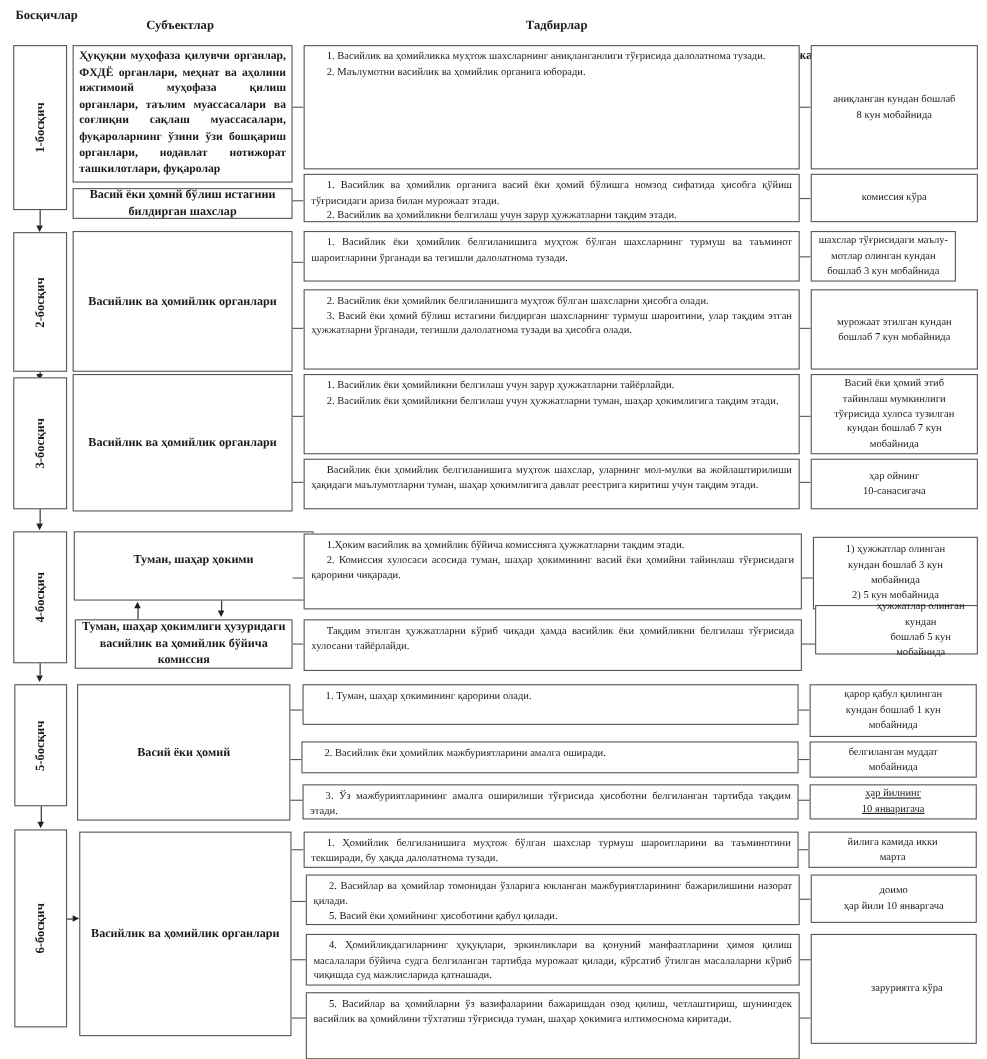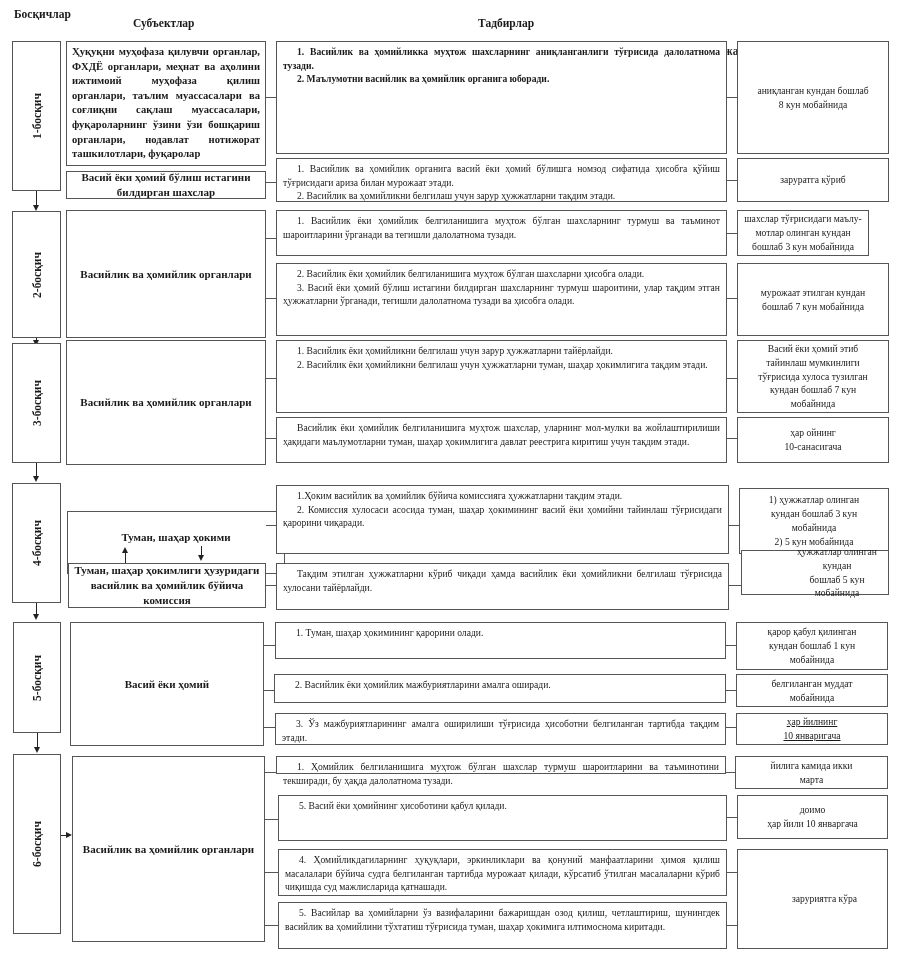--- a/index.html
+++ b/index.html
@@ -31,35 +31,35 @@
 <div class="hdr" style="left:478px;top:17px;">Тадбирлар</div>
 <div class="hdr" style="left:711px;top:17px;margin-top:28px;">Бажариш муддатлари</div>
 
 <div class="box stage" style="left:12px;top:41px;width:49px;height:150px;">
   <span>1-босқич</span>
 </div>
 <div class="box subj justify" style="left:66px;top:41px;width:200px;height:125px;">Ҳуқуқни муҳофаза қилувчи органлар, ФХДЁ органлари, меҳнат ва аҳолини ижтимоий муҳофаза қилиш органлари, таълим муассасалари ва соғлиқни сақлаш муассасалари, фуқароларнинг ўзини ўзи бошқариш органлари, нодавлат нотижорат ташкилотлари, фуқаролар</div>
 <div class="box subj" style="left:66px;top:171px;width:200px;height:28px;">Васий ёки ҳомий бўлиш истагини билдирган шахслар</div>
 
 <div class="hl" style="left:266px;top:97px;width:10px;"></div>
-<div class="box act" style="left:276px;top:41px;width:451px;height:113px;font-weight:bold;">
+<div class="box act" style="left:276px;top:41px;width:451px;height:113px;">
   <p>1. Васийлик ва ҳомийликка муҳтож шахсларнинг аниқланганлиги тўғрисида далолатнома тузади.</p>
   <p>2. Маълумотни васийлик ва ҳомийлик органига юборади.</p>
 </div>
 <div class="hl" style="left:727px;top:97px;width:10px;"></div>
 <div class="box dl" style="left:737px;top:41px;width:152px;height:113px;">аниқланган кундан бошлаб
 8 кун мобайнида</div>
 
 <div class="hl" style="left:266px;top:182px;width:10px;"></div>
 <div class="box act" style="left:276px;top:158px;width:451px;height:44px;">
   <p>1. Васийлик ва ҳомийлик органига васий ёки ҳомий бўлишга номзод сифатида ҳисобга қўйиш тўғрисидаги ариза билан мурожаат этади.</p>
   <p>2. Васийлик ва ҳомийликни белгилаш учун зарур ҳужжатларни тақдим этади.</p>
 </div>
 <div class="hl" style="left:727px;top:180px;width:10px;"></div>
-<div class="box dl" style="left:737px;top:158px;width:152px;height:44px;">заруратга кўриб</div>
+<div class="box dl" style="left:737px;top:158px;width:152px;height:44px;">комиссия кўра</div>
 
 <div class="vlk" style="left:36px;top:191px;height:14px;"></div>
 <div class="arr-d" style="left:33px;top:205px;"></div>
 
 <div class="box stage" style="left:12px;top:211px;width:49px;height:127px;">
   <span>2-босқич</span>
 </div>
 <div class="box subj" style="left:66px;top:210px;width:200px;height:128px;">Васийлик ва ҳомийлик органлари</div>
 
 <div class="hl" style="left:266px;top:238px;width:10px;"></div>
@@ -107,21 +107,21 @@
 <div class="hl" style="left:727px;top:438px;width:10px;"></div>
 <div class="box dl" style="left:737px;top:417px;width:152px;height:46px;">ҳар ойнинг
 10-санасигача</div>
 
 <div class="vlk" style="left:36px;top:463px;height:13px;"></div>
 <div class="arr-d" style="left:33px;top:476px;"></div>
 
 <div class="box stage" style="left:12px;top:483px;width:49px;height:120px;">
   <span>4-босқич</span>
 </div>
-<div class="box subj" style="left:67px;top:511px;width:218px;height:63px;align-items:flex-start;padding-top:18px;">Туман, шаҳар ҳокими</div>
+<div class="box subj" style="left:67px;top:483px;width:218px;height:63px;align-items:flex-start;padding-top:18px;">Туман, шаҳар ҳокими</div>
 
 <div class="vlk" style="left:125px;top:552px;height:11px;"></div>
 <div class="arr-u" style="left:122px;top:547px;"></div>
 <div class="vlk" style="left:201px;top:546px;height:10px;"></div>
 <div class="arr-d" style="left:198px;top:555px;"></div>
 <div class="box subj" style="left:68px;top:563px;width:198px;height:45px;">Туман, шаҳар ҳокимлиги ҳузуридаги васийлик ва ҳомийлик бўйича комиссия</div>
 
 <div class="hl" style="left:266px;top:525px;width:10px;"></div>
 <div class="box act" style="left:276px;top:485px;width:453px;height:69px;">
   <p>1.Ҳоким васийлик ва ҳомийлик бўйича комиссияга ҳужжатларни тақдим этади.</p>
@@ -178,39 +178,40 @@
 <div class="arr-d" style="left:34px;top:747px;"></div>
 
 <div class="box stage" style="left:13px;top:754px;width:48px;height:180px;">
   <span>6-босқич</span>
 </div>
 <div class="hlk" style="left:61px;top:835px;width:5px;"></div>
 <div class="arr-r" style="left:66px;top:832px;"></div>
 <div class="box subj" style="left:72px;top:756px;width:193px;height:186px;">Васийлик ва ҳомийлик органлари</div>
 
 <div class="hl" style="left:265px;top:772px;width:11px;"></div>
-<div class="box act" style="left:276px;top:756px;width:450px;height:18px;">
+<div class="box act" style="left:276px;top:756px;width:450px;height:33px;">
   <p>1. Ҳомийлик белгиланишига муҳтож бўлган шахслар турмуш шароитларини ва таъминотини текширади, бу ҳақда далолатнома тузади.</p>
 </div>
 <div class="hl" style="left:726px;top:772px;width:9px;"></div>
 <div class="box dl" style="left:735px;top:756px;width:153px;height:33px;">йилига камида икки
 марта</div>
 
 <div class="hl" style="left:265px;top:819px;width:13px;"></div>
 <div class="box act" style="left:278px;top:795px;width:449px;height:46px;">
+  <p>2. Васийлар ва ҳомийлар томонидан ўзларига юкланган мажбуриятларининг бажарилишини назорат қилади.</p>
   <p>5. Васий ёки ҳомийнинг ҳисоботини қабул қилади.</p>
 </div>
 <div class="hl" style="left:727px;top:817px;width:10px;"></div>
 <div class="box dl" style="left:737px;top:795px;width:151px;height:44px;">доимо
 ҳар йили 10 январгача</div>
 
 <div class="hl" style="left:265px;top:872px;width:13px;"></div>
 <div class="box act" style="left:278px;top:849px;width:449px;height:47px;">
   <p>4. Ҳомийликдагиларнинг ҳуқуқлари, эркинликлари ва қонуний манфаатларини ҳимоя қилиш масалалари бўйича судга белгиланган тартибда мурожаат қилади, кўрсатиб ўтилган масалаларни кўриб чиқишда суд мажлисларида қатнашади.</p>
 </div>
 <div class="hl" style="left:727px;top:872px;width:10px;"></div>
 
 <div class="hl" style="left:265px;top:925px;width:13px;"></div>
-<div class="box act" style="left:278px;top:902px;width:449px;height:47px;">
+<div class="box act" style="left:278px;top:902px;width:449px;height:61px;">
   <p>5. Васийлар ва ҳомийларни ўз вазифаларини бажаришдан озод қилиш, четлаштириш, шунингдек васийлик ва ҳомийлини тўхтатиш тўғрисида туман, шаҳар ҳокимига илтимоснома киритади.</p>
 </div>
 <div class="hl" style="left:727px;top:925px;width:10px;"></div>
 <div class="box dl" style="left:737px;top:849px;width:151px;height:100px;padding-left:28px;">заруриятга кўра</div>
 
 </body></html>

